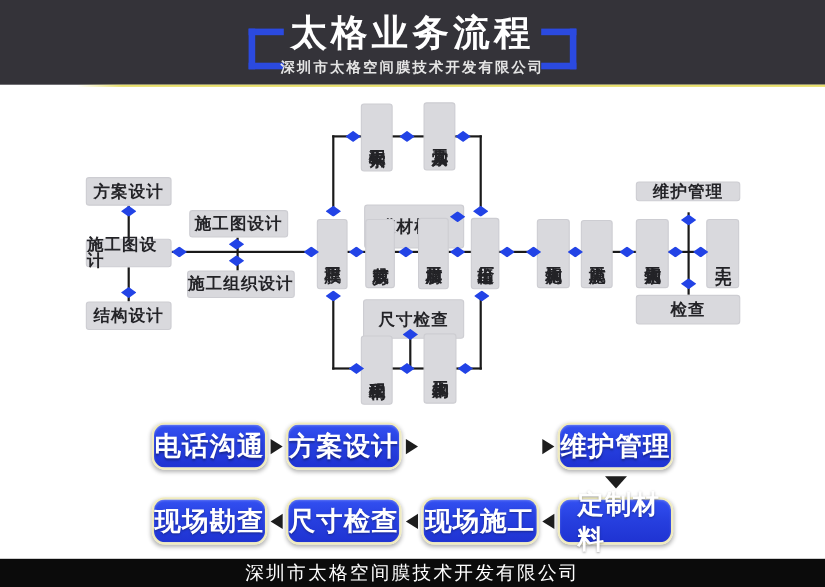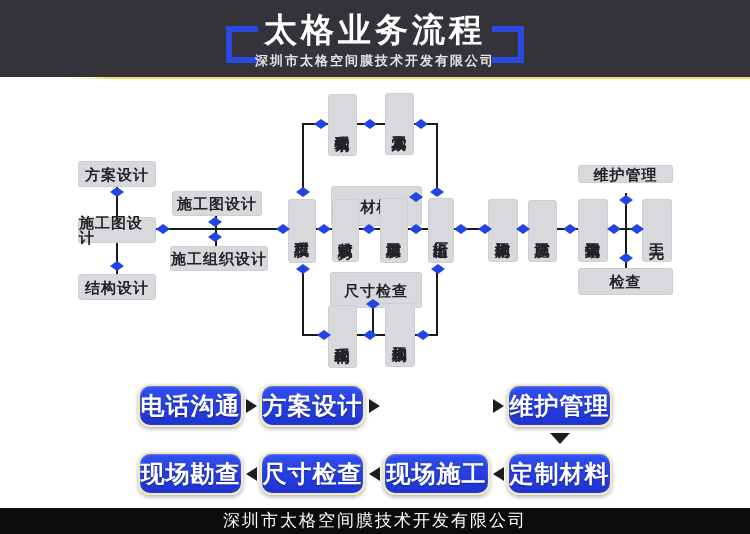--- a/index.html
+++ b/index.html
@@ -127,21 +127,21 @@
     <div class="arr d" style="left:550px;top:433px;"></div>
   <div class="pbtn" style="left: 138px; top: 384px; width: 105px;">电话沟通</div>
       <div class="pbtn" style="left: 260px; top: 384px; width: 105px;">方案设计</div>
       <div class="pbtn" style="left: 507px; top: 384px; width: 105px;">维护管理</div>
       <div class="arr r" style="left: 246px; top: 399px;"></div>
       <div class="arr r" style="left: 369px; top: 399px;"></div>
       <div class="arr r" style="left: 493px; top: 399px;"></div>
       <div class="pbtn" style="left: 138px; top: 452px; width: 105px;">现场勘查</div>
       <div class="pbtn" style="left: 260px; top: 452px; width: 105px;">尺寸检查</div>
       <div class="pbtn" style="left: 383px; top: 452px; width: 107px;">现场施工</div>
-      <div class="pbtn" style="left: 507px; top: 452px; width: 105px;">定制材料</div>
+      <div class="pbtn" style="left: 507px; top: 452px; width: 105px; padding-left: 16px;">定制材料</div>
       <div class="arr l" style="left: 246px; top: 467px;"></div>
       <div class="arr l" style="left: 369px; top: 467px;"></div>
       <div class="arr l" style="left: 493px; top: 467px;"></div>
     </div>
 
   <div id="footer">
     <div id="footer-text">深圳市太格空间膜技术开发有限公司</div>
   </div>
 
 </div>

